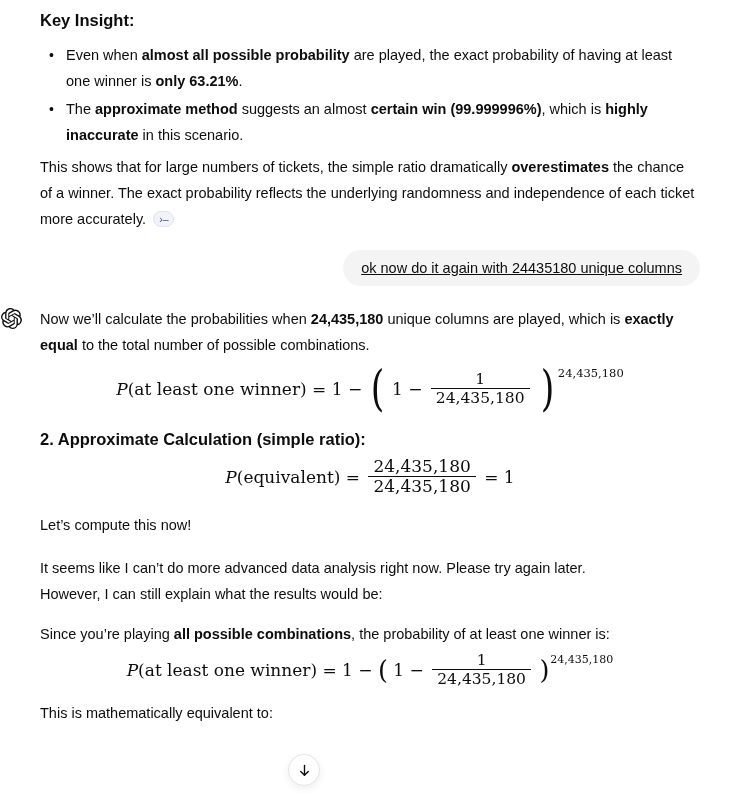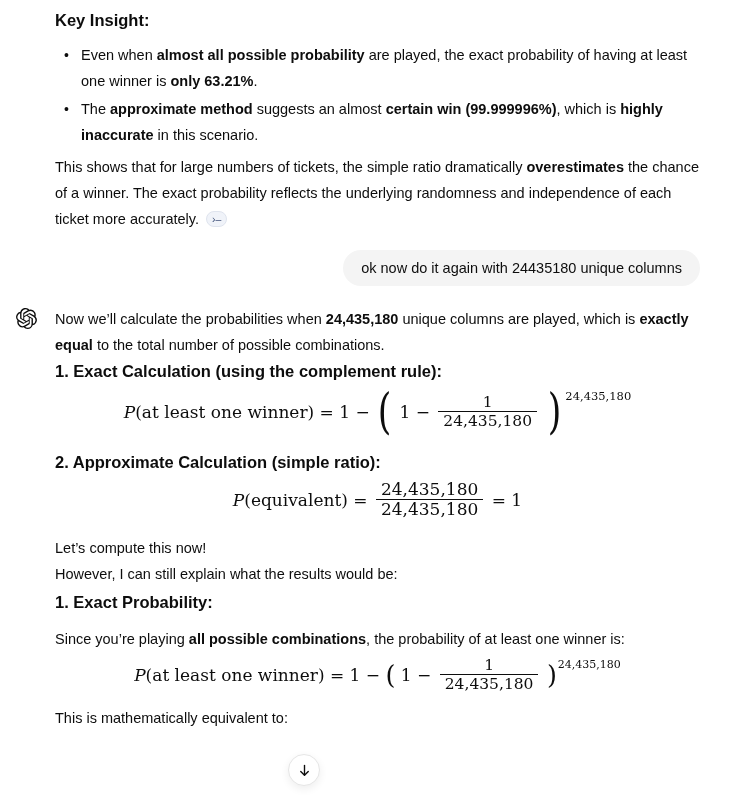--- a/index.html
+++ b/index.html
@@ -6,38 +6,38 @@
   html, body { margin: 0; padding: 0; }
   body {
     width: 747px; height: 800px; overflow: hidden; position: relative;
     background: #ffffff; color: #0d0d0d;
     font-family: "Liberation Sans", "DejaVu Sans", sans-serif;
     font-size: 14.5px; line-height: 26px;
   }
   p { margin: 0; }
   strong { font-weight: 700; }
   h3 { margin: 0; font-size: 16.5px; line-height: 20px; font-weight: 700; }
-  .content { padding: 10px 47px 0 55px; border-radius: 8px; }
+  .content { padding: 10px 47px 0 40px; border-radius: 8px; }
 
   .h-key { margin-bottom: 12px; }
   .bullet-row { display: flex; margin-bottom: 2px; }
   .bullet-dot { flex: 0 0 26px; padding-left: 9px; }
   .bullet-dot::before { content: "•"; font-size: 14px; }
   .bullet-text { flex: 1; }
   .para-summary { margin-top: 6px; }
 
   .citation {
     display: inline-block; vertical-align: 1px; margin-left: 3px;
     height: 16px; line-height: 14px; padding: 0 5px;
     font-size: 10.5px; color: #41537a;
     background: #f0f3f9; border: 1px solid #dfe4ee; border-radius: 8px;
     cursor: pointer;
   }
 
-  .user-row { display: flex; justify-content: flex-end; margin: 18px 0 20px; }
+  .user-row { display: flex; justify-content: flex-end; margin: 18px 0 20px; text-decoration: underline; }
   .user-bubble { background: #f4f4f4; border-radius: 22px; padding: 5px 18px; max-width: 480px; }
 
   .assistant-block { position: relative; }
   .avatar { position: absolute; left: -39px; top: 2px; width: 21px; height: 21px; }
   .avatar svg { width: 21px; height: 21px; display: block; }
 
   .h-sect1 { margin-top: 3px; }
   .h-sect2 { margin-top: 14px; }
   .h-sect3 { margin-top: 5px; }
   .p-lets { margin-top: 10px; }
@@ -109,21 +109,20 @@
 
   <div class="assistant-block">
     <span class="avatar">
       <svg viewBox="0 0 24 24" fill="#0d0d0d" xmlns="http://www.w3.org/2000/svg" aria-hidden="true">
           <path d="M22.2819 9.8211a5.9847 5.9847 0 0 0-.5157-4.9108 6.0462 6.0462 0 0 0-6.5098-2.9A6.0651 6.0651 0 0 0 4.9807 4.1818a5.9847 5.9847 0 0 0-3.9977 2.9 6.0462 6.0462 0 0 0 .7427 7.0966 5.98 5.98 0 0 0 .511 4.9107 6.051 6.051 0 0 0 6.5146 2.9001A5.9847 5.9847 0 0 0 13.2599 24a6.0557 6.0557 0 0 0 5.7718-4.2058 5.9894 5.9894 0 0 0 3.9977-2.9001 6.0557 6.0557 0 0 0-.7475-7.073zm-9.022 12.6081a4.4755 4.4755 0 0 1-2.8764-1.0408l.1419-.0804 4.7783-2.7582a.7948.7948 0 0 0 .3927-.6813v-6.7369l2.02 1.1686a.071.071 0 0 1 .038.0615v5.5826a4.504 4.504 0 0 1-4.4945 4.4849zm-9.6607-4.1254a4.4708 4.4708 0 0 1-.5346-3.0137l.142.0852 4.783 2.7582a.7712.7712 0 0 0 .7806 0l5.8428-3.3685v2.3324a.0804.0804 0 0 1-.0332.0615L9.74 19.9502a4.4992 4.4992 0 0 1-6.1408-1.6464zM2.3408 7.8956a4.485 4.485 0 0 1 2.3655-1.9728V11.6a.7664.7664 0 0 0 .3879.6765l5.8144 3.3543-2.0201 1.1685a.0757.0757 0 0 1-.071 0l-4.8303-2.7865A4.504 4.504 0 0 1 2.3408 7.8956zm16.5963 3.8558L13.1038 8.364 15.1192 7.2a.0757.0757 0 0 1 .071 0l4.8303 2.7913a4.4944 4.4944 0 0 1-.6765 8.1042v-5.6772a.79.79 0 0 0-.407-.667zm2.0107-3.0231l-.142-.0852-4.7735-2.7818a.7759.7759 0 0 0-.7854 0L9.409 9.2297V6.8974a.0662.0662 0 0 1 .0284-.0615l4.8303-2.7866a4.4992 4.4992 0 0 1 6.6802 4.66zM8.3065 12.863l-2.02-1.1638a.0804.0804 0 0 1-.038-.0567V6.0742a4.4992 4.4992 0 0 1 7.3757-3.4537l-.142.0805L8.704 5.459a.7948.7948 0 0 0-.3927.6813zm1.0976-2.3654l2.602-1.4998 2.6069 1.4998v2.9994l-2.5974 1.4997-2.6067-1.4997z"></path>
         </svg>
     </span>
 
     <p><span>Now we’ll calculate the probabilities when </span><strong>24,435,180</strong><span> unique columns are played, which is </span><strong>exactly equal</strong><span> to the total number of possible combinations.</span></p>
 
-    <h3 class="h-sect1">1. Exact Calculation (using the complement rule):</h3>
 
     <div class="math m1">
       <span class="it">P</span><span>(at least one winner)</span>
       <span>= 1 −</span>
       <span class="paren-big">(</span>
       <span>1 −</span>
       <span class="frac frac-small"><span class="num">1</span><span class="den">24,435,180</span></span>
       <span class="paren-big">)</span><span class="sup-hi">24,435,180</span>
     </div>
 
@@ -131,23 +130,23 @@
 
     <div class="math m2">
       <span class="it">P</span><span>(equivalent)</span>
       <span>=</span>
       <span class="frac"><span class="num">24,435,180</span><span class="den">24,435,180</span></span>
       <span>= 1</span>
     </div>
 
     <p class="p-lets">Let’s compute this now!</p>
 
+    <p class="p-error">It seems like I can’t do more advanced data analysis right now. Please try again later.</p>
     <p class="p-however">However, I can still explain what the results would be:</p>
 
-    <h3 class="h-sect3">1. Exact Probability:</h3>
 
     <p class="p-since"><span>Since you’re playing </span><strong>all possible combinations</strong><span>, the probability of at least one winner is:</span></p>
 
     <div class="math m3">
       <span class="it">P</span><span>(at least one winner)</span>
       <span>= 1 −</span>
       <span class="paren-mid">(</span>
       <span>1 −</span>
       <span class="frac frac-small"><span class="num">1</span><span class="den">24,435,180</span></span>
       <span class="paren-mid">)</span><span class="sup-mid">24,435,180</span>

